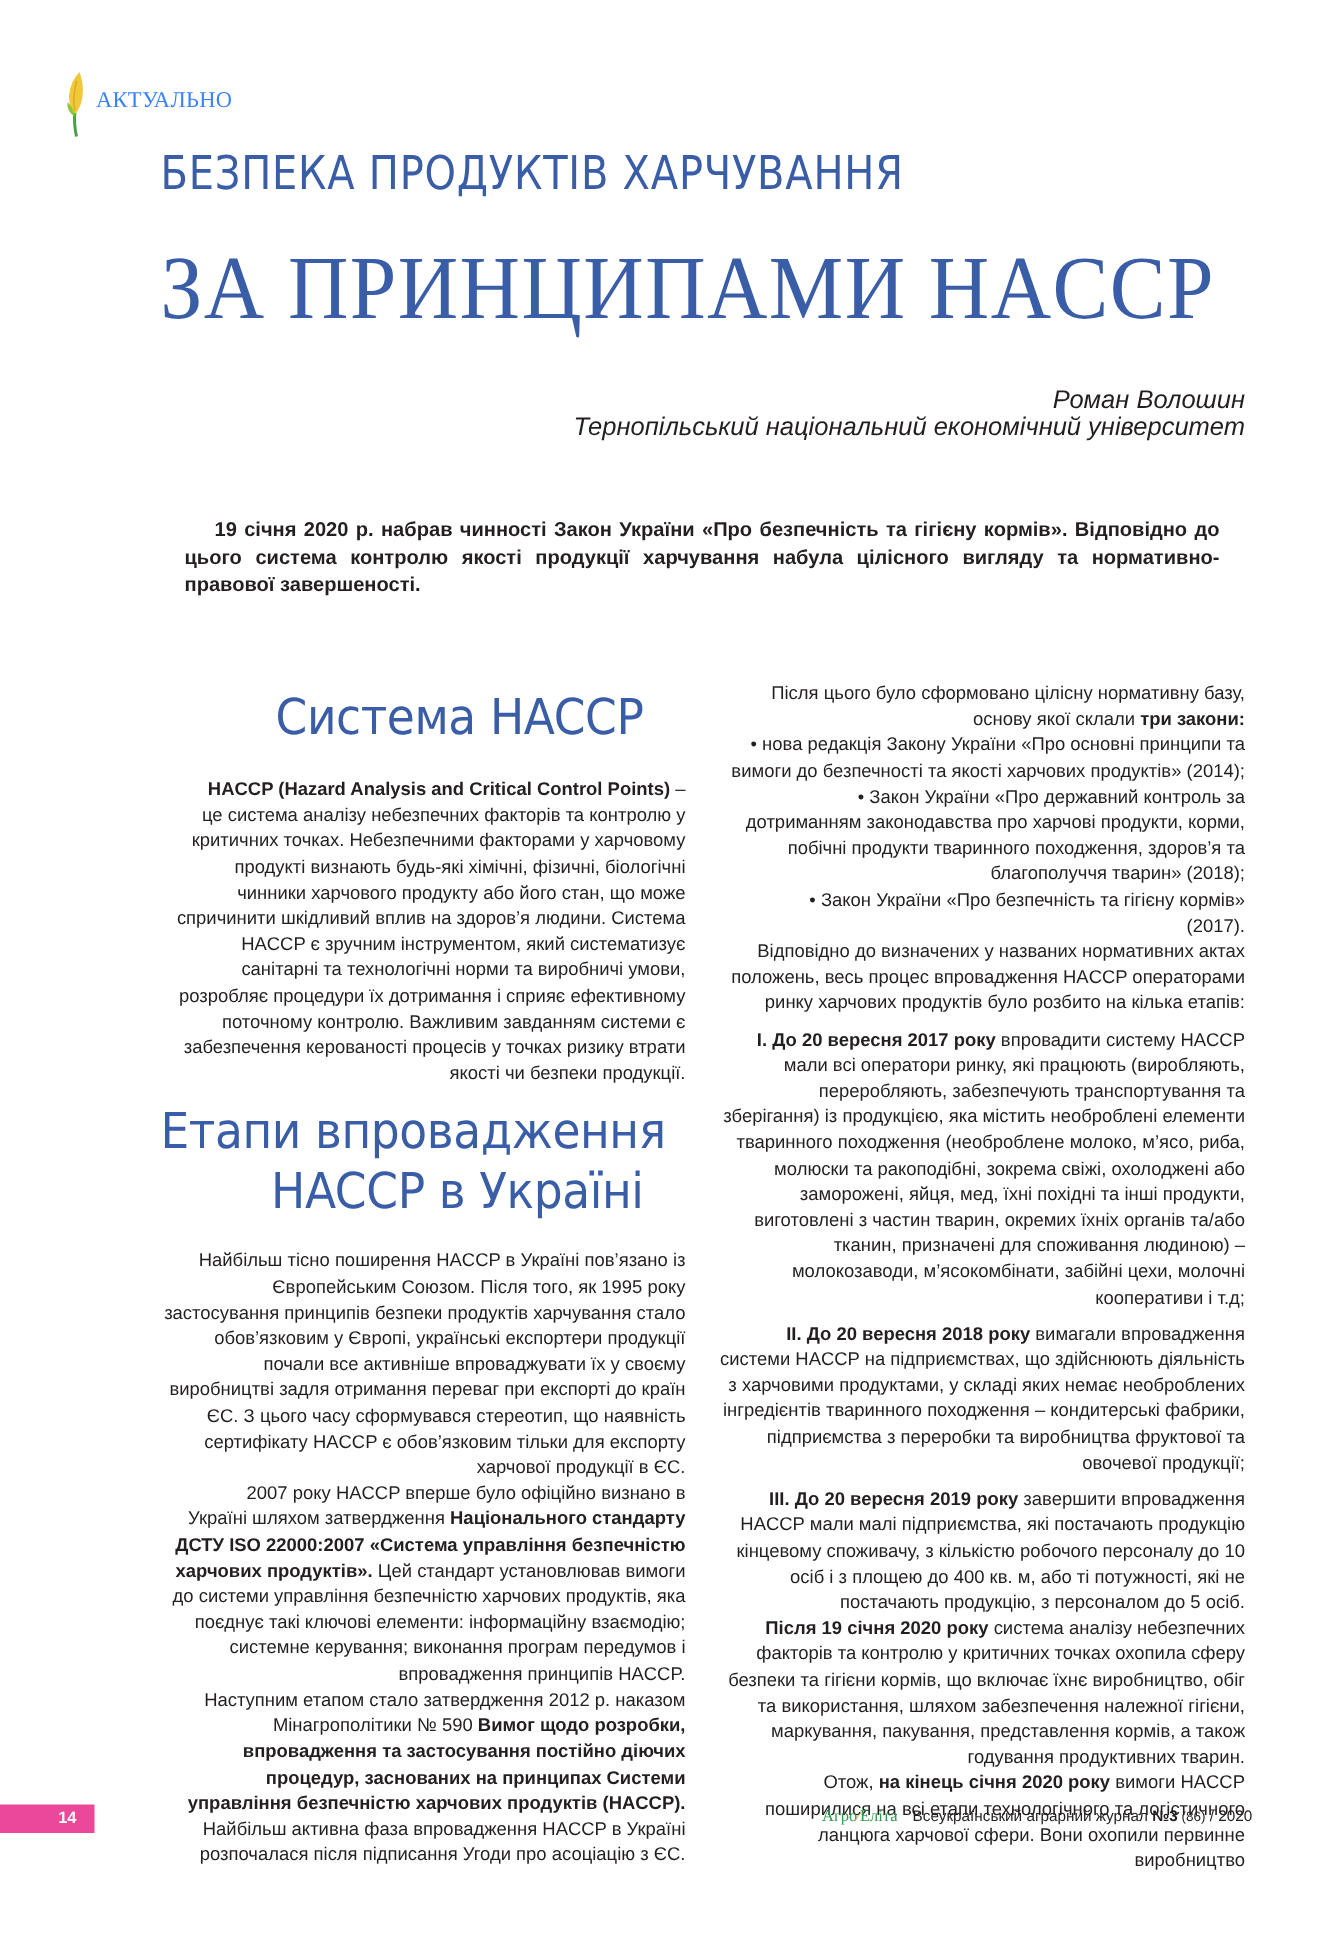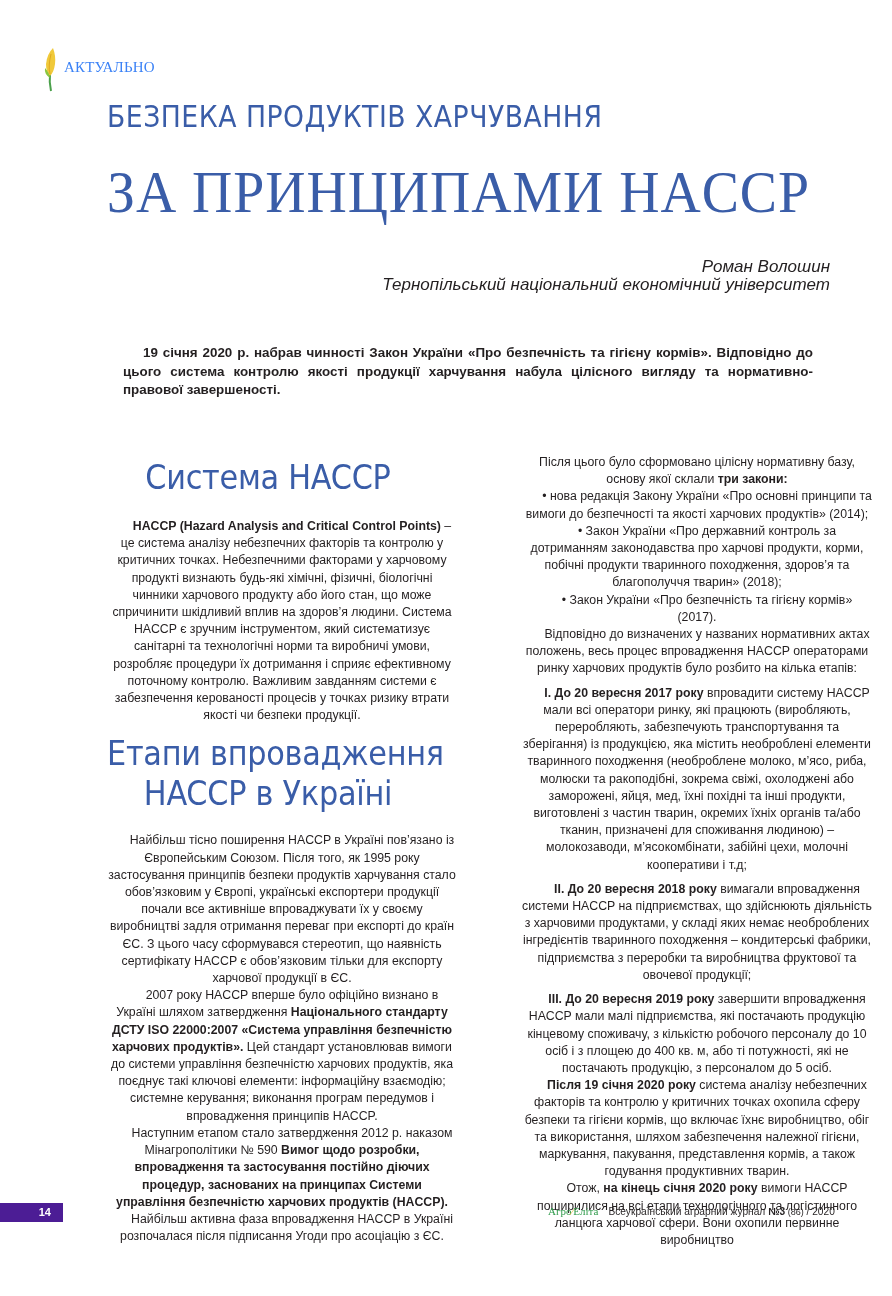--- a/index.html
+++ b/index.html
@@ -5,29 +5,29 @@
   html, body { margin: 0; padding: 0; background: #ffffff; }
   body { width: 892px; height: 1296px; position: relative; overflow: hidden; font-family: "Liberation Sans", sans-serif; color: #231f20; }
   .section-tag { position: absolute; left: 40px; top: 44px; display: flex; align-items: flex-end; }
   .wheat { width: 22px; height: 48px; }
   .section-tag-label { font-family: "Liberation Serif", serif; color: #3b82f6; font-size: 15px; letter-spacing: 0.2px; margin-left: 2px; margin-bottom: 16px; }
   .title-1 { position: absolute; left: 107px; top: 98px; font-family: "DejaVu Sans", sans-serif; font-weight: normal; color: #3a5da8; font-size: 31px; letter-spacing: 0.6px; transform: scaleX(0.86); transform-origin: left top; white-space: nowrap; }
   .title-2 { position: absolute; left: 107px; top: 158px; font-family: "Liberation Serif", serif; color: #3a5da8; font-size: 60px; letter-spacing: 1px; white-space: nowrap; transform: scaleX(0.93); transform-origin: left top; }
   .byline { position: absolute; right: 62px; top: 258px; text-align: right; font-style: italic; font-size: 17px; line-height: 18px; }
   .lead { position: absolute; left: 107px; top: 328px; width: 722px; font-family: "Liberation Sans", sans-serif; font-weight: bold; font-size: 13.4px; line-height: 18.6px; text-align: justify; transform: scaleX(1); }
   .lead p { margin: 16px; text-indent: 20px; }
-  .col { position: absolute; top: 454px; width: 350px; font-size: 12.3px; line-height: 17.2px; text-align: center; }
+  .col { position: absolute; top: 454px; width: 350px; font-size: 12.3px; line-height: 17.2px; text-align: right; }
   .col-left { left: 107px; }
-  .col-right { left: 480px; top: 454px; margin-left: 42px; }
+  .col-right { left: 480px; top: 454px; }
   .col p { margin: 0; text-indent: 20px; }
   .col p.noindent { text-indent: 0; }
   .h2 { font-family: "DejaVu Sans", sans-serif; font-weight: normal; color: #3a5da8; font-size: 33px; line-height: 40px; margin: 4px 0 20px 0; letter-spacing: -0.3px; transform: scaleX(0.92); transform-origin: left top; white-space: nowrap; }
   .h2.second { margin-top: 10px; margin-bottom: 18px; }
   .gap { height: 7px; }
-  .page-num-bar { position: absolute; left: 0; top: 1203px; width: 63px; height: 19px; background: #4c1d95; color: #ffffff; font-weight: bold; font-size: 11px; line-height: 19px; text-align: right; padding-right: 12px; box-sizing: border-box; }
+  .page-num-bar { position: absolute; left: 0; top: 1203px; width: 63px; height: 19px; background: #ec4899; color: #ffffff; font-weight: bold; font-size: 11px; line-height: 19px; text-align: right; padding-right: 12px; box-sizing: border-box; }
   .footer { position: absolute; left: 548px; top: 1205px; display: flex; align-items: center; white-space: nowrap; }
   .footer-logo { font-family: "Liberation Serif", serif; color: #2e9a4a; font-size: 11px; margin-right: 10px; }
   .footer-logo .accent { color: #e8b52a; }
   .footer-text { font-size: 10.2px; color: #231f20; }
   .footer-text .small { font-size: 9px; }
   b { font-weight: bold; }
 </style>
 </head>
 <body>
 

